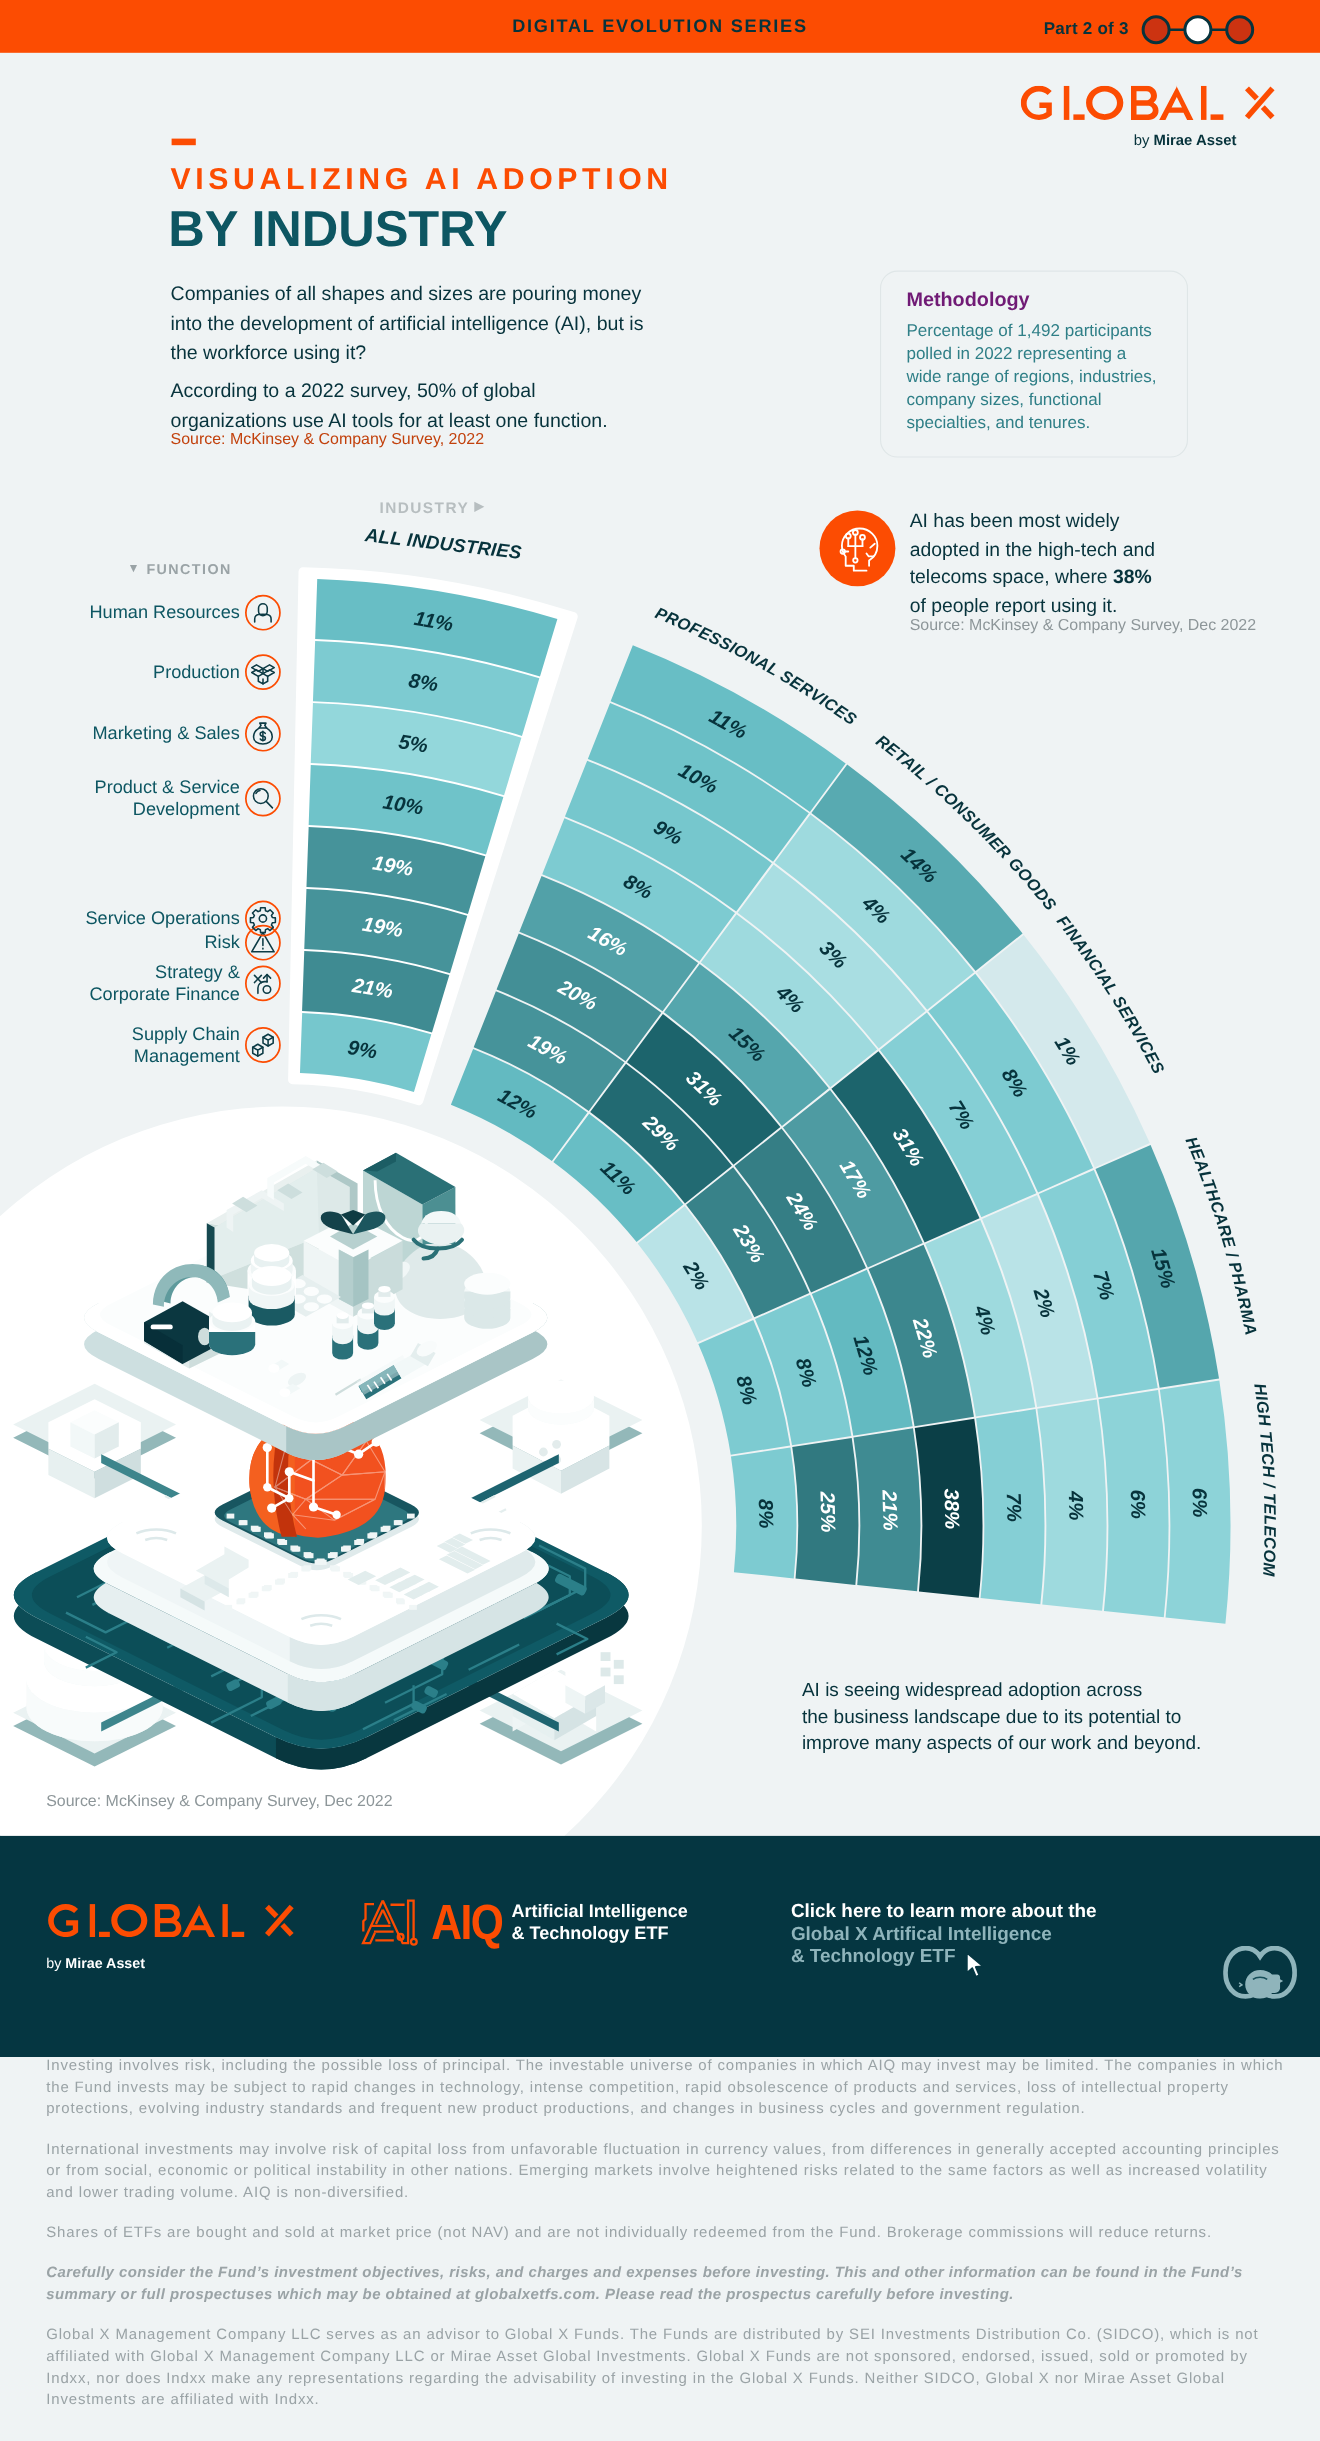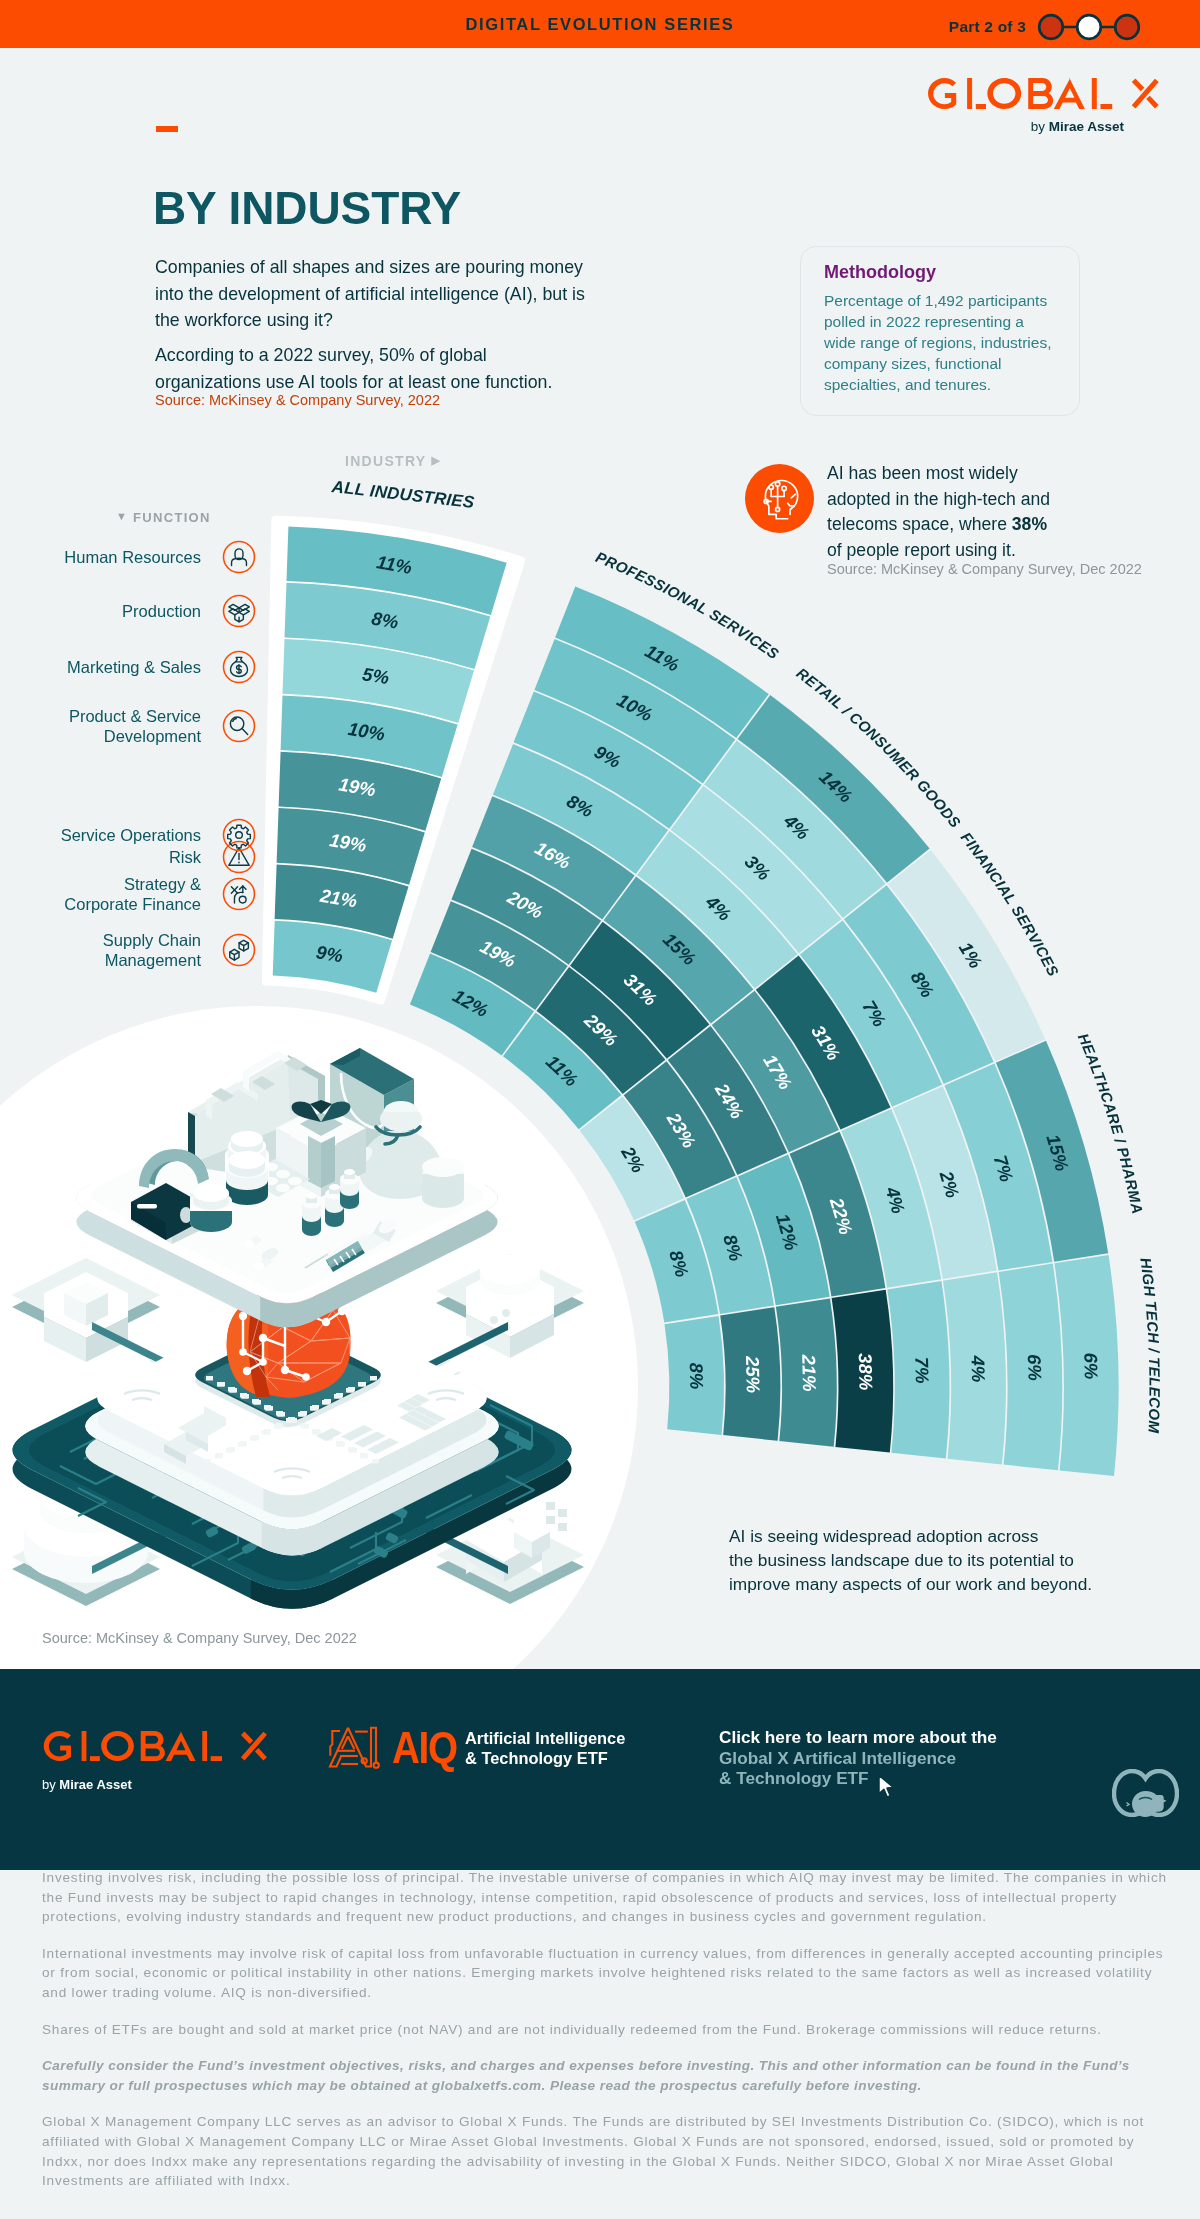--- a/index.html
+++ b/index.html
@@ -38,21 +38,21 @@
 
   
   .callout-icon{position:absolute;left:745px;top:464px;width:69px;height:69px;border-radius:50%;background:#fc4c02;}
   .callout-txt{position:absolute;left:827px;top:461px;width:232px;font-size:17.6px;line-height:25.6px;color:#07333c;}
   .callout-txt b{font-weight:bold;}
   .callout-src{position:absolute;left:827px;top:561px;font-size:14.5px;color:#8d9699;}
 
   
   .fn-hdr{position:absolute;left:116px;top:510px;font-size:13px;font-weight:bold;letter-spacing:1.3px;color:#9aa3a6;}
   .ind-hdr{position:absolute;left:345px;top:453px;font-size:14px;font-weight:bold;letter-spacing:1.3px;color:#b7bec0;}
-  .fnrow{position:absolute;right:0;display:flex;align-items:center;justify-content:flex-end;gap:21px;}
+  .fnrow{position:absolute;right:0;display:flex;align-items:center;justify-content:flex-end;gap:4px;}
   .fnlabel{font-size:16.5px;color:#0d5662;text-align:right;line-height:20px;}
   .fnicon{flex:0 0 34px;display:block;}
 
   .fanchart{position:absolute;left:0;top:440px;}
   .cellval{font-size:18.5px;font-weight:bold;font-style:italic;text-anchor:middle;dominant-baseline:central;
     font-family:"Liberation Sans",sans-serif;}
   .sectorlbl{font-size:15px;font-weight:bold;font-style:italic;fill:#07333c;letter-spacing:.35px;}
 
   .allind-lbl{position:absolute;left:333px;top:477px;font-size:17px;font-weight:bold;font-style:italic;color:#07333c;
     transform:rotate(6.5deg);transform-origin:left top;letter-spacing:.2px;white-space:nowrap;}
@@ -115,20 +115,21 @@
         <rect x="172.5" y="26.0" width="11.7" height="5.0" fill="#fc4c02"></rect>
         <g stroke="#fc4c02" stroke-width="5.0" fill="none">
           <path d="M228.8 2.3 205.6 28.8"></path>
           <path d="M205.6 2.3 214.6 11.6"></path>
           <path d="M220.0 19.4 228.8 28.8"></path>
         </g>
       </svg>
     <div class="logo-tag"><span class="by">by </span><span>Mirae Asset</span></div>
   </div>
   <div class="hdr-rule"></div>
+  <div class="hdr-eyebrow">VISUALIZING AI ADOPTION</div>
   <div class="hdr-title">BY INDUSTRY</div>
   <div class="hdr-p1">Companies of all shapes and sizes are pouring money into the development of artificial intelligence (AI), but is the workforce using it?</div>
   <div class="hdr-p2">According to a 2022 survey, 50% of global organizations use AI tools for at least one function.</div>
   <div class="hdr-src">Source:  McKinsey &amp; Company Survey, 2022</div>
   <div class="method"></div>
   <div class="method-t">Methodology</div>
   <div class="method-b">Percentage of 1,492 participants polled in 2022 representing a wide range of regions, industries, company sizes, functional specialties, and tenures.</div>
   <div class="callout-icon">
     <svg viewBox="0 0 62 62" width="69" height="69">
       <g fill="none" stroke="#ffffff" stroke-width="1.5" stroke-linecap="round" stroke-linejoin="round">

